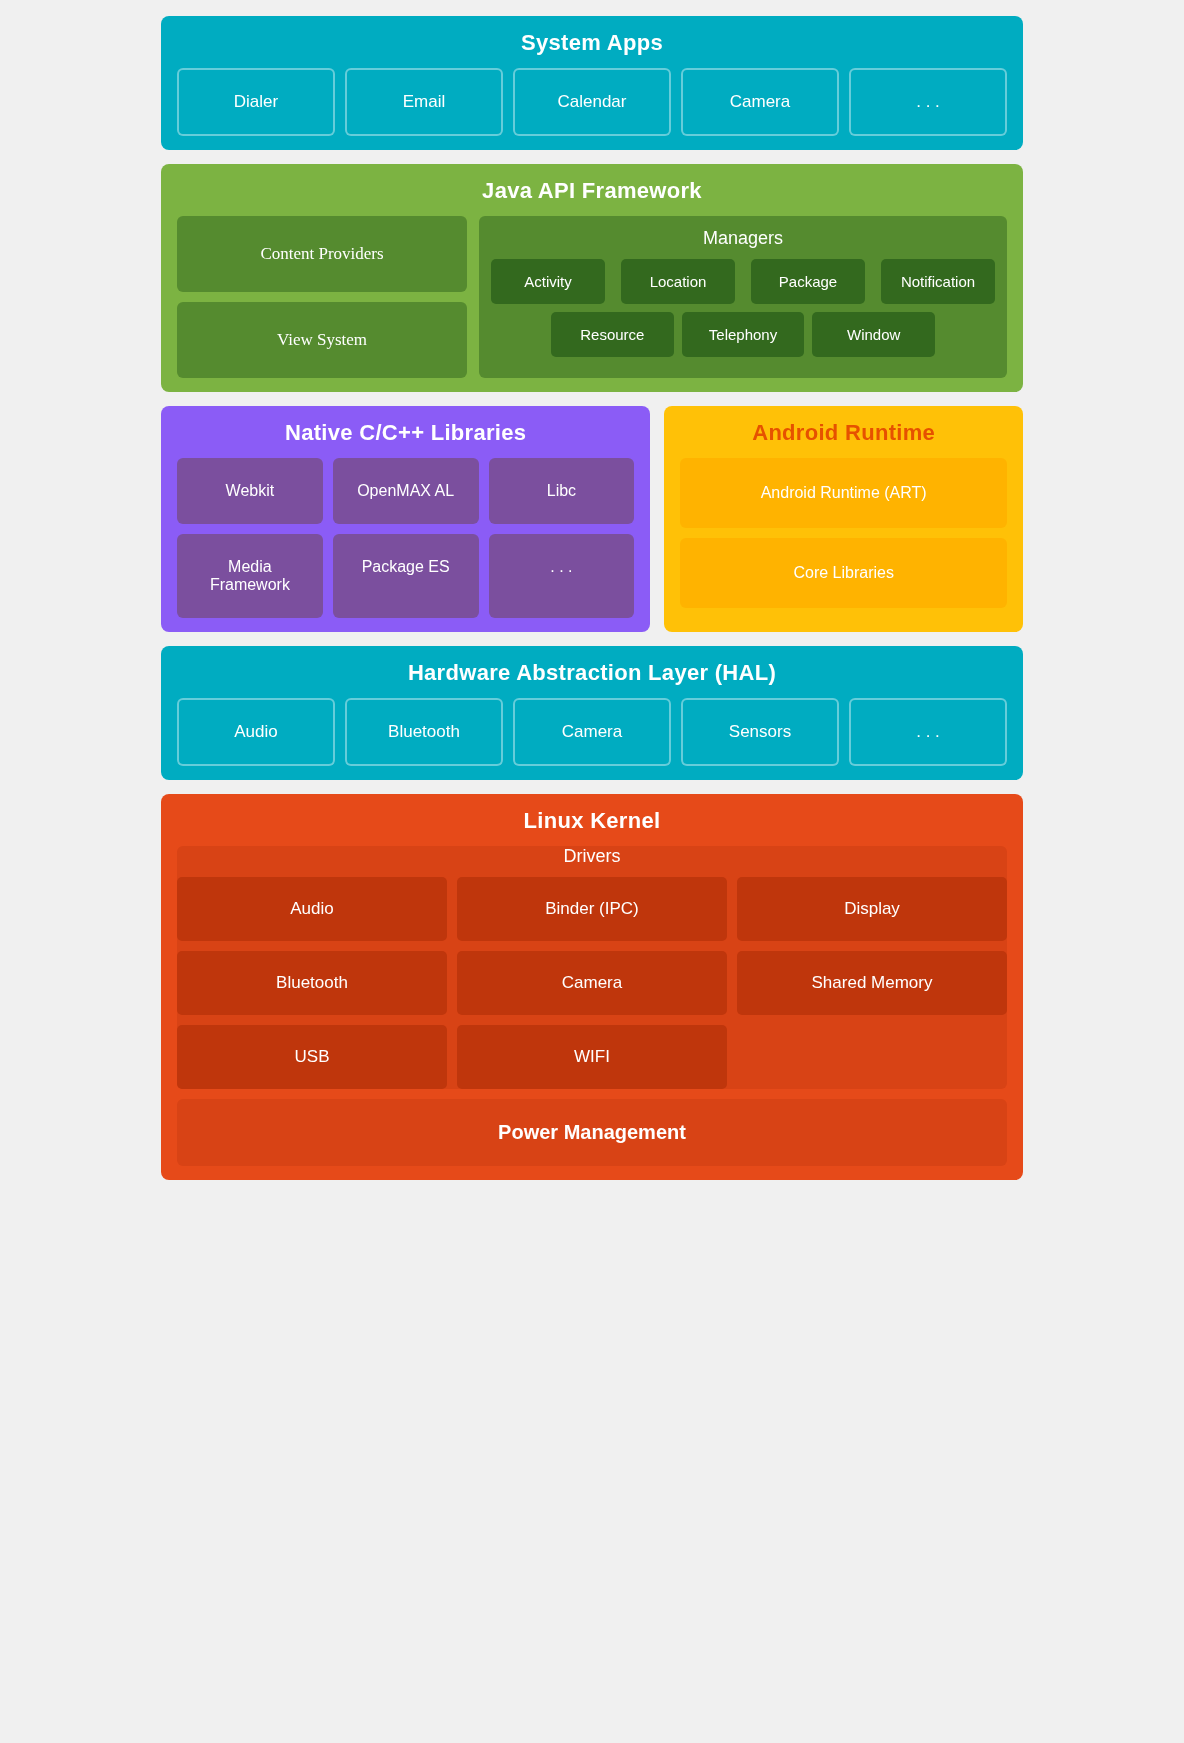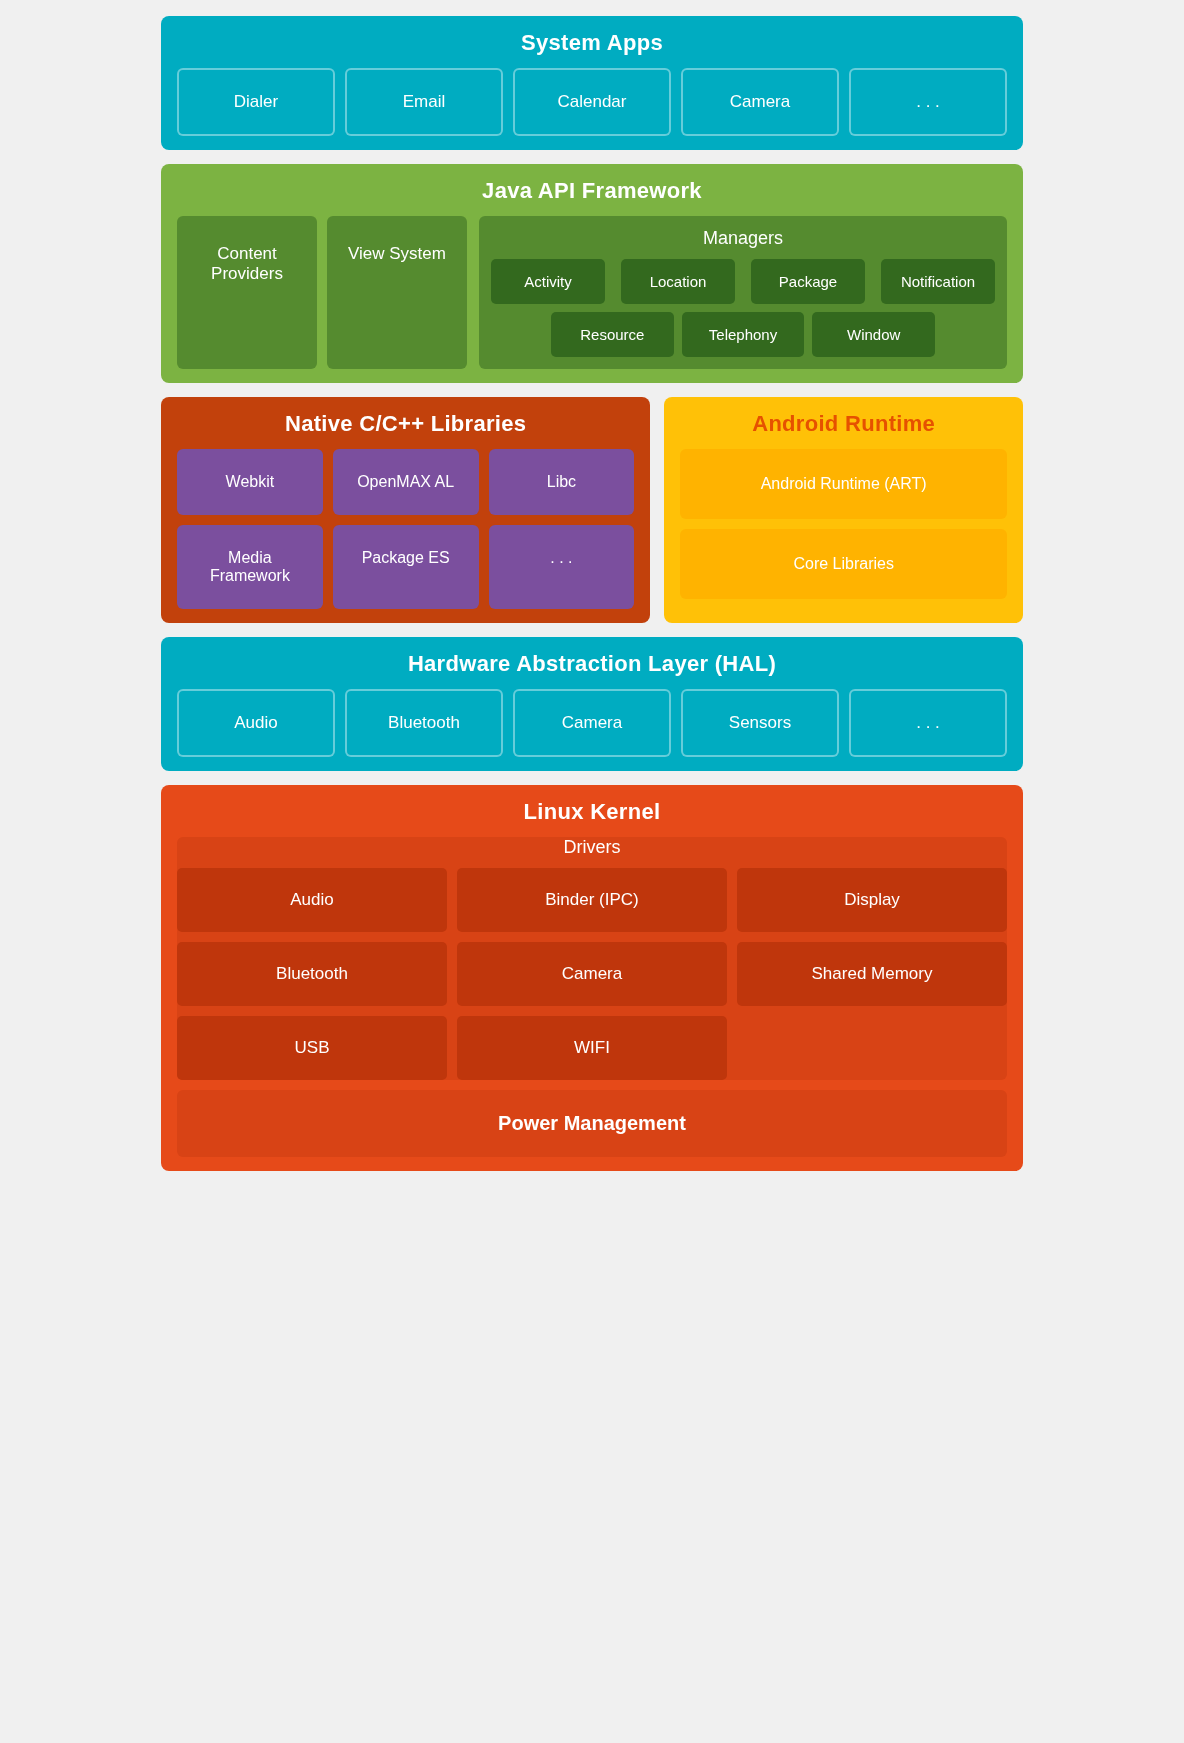--- a/index.html
+++ b/index.html
@@ -48,24 +48,25 @@
     
     .java-api {
       background: #7CB342;
     }
     .java-api .inner-row {
       display: flex;
       gap: 12px;
     }
     .java-api .left-col {
       display: flex;
-      flex-direction: row;
+      flex-direction: column;
       gap: 10px;
       width: 290px;
       flex-shrink: 0;
+      font-family: Liberation Serif, serif;
     }
     .java-api .left-card {
       background: #558B2F;
       border-radius: 6px;
       padding: 28px 10px;
       text-align: center;
       color: #fff;
       font-size: 17px;
       flex: 1;
     }
@@ -104,21 +105,21 @@
 
     
     .native-runtime-row {
       display: flex;
       gap: 14px;
       margin-bottom: 14px;
     }
 
     
     .native-libs {
-      background: #c2410c;
+      background: #8b5cf6;
       border-radius: 8px;
       padding: 14px 16px;
       flex: 1.4;
     }
     .native-libs .layer-title {
       color: #fff;
     }
     .native-libs .grid {
       display: grid;
       grid-template-columns: repeat(3, 1fr);

